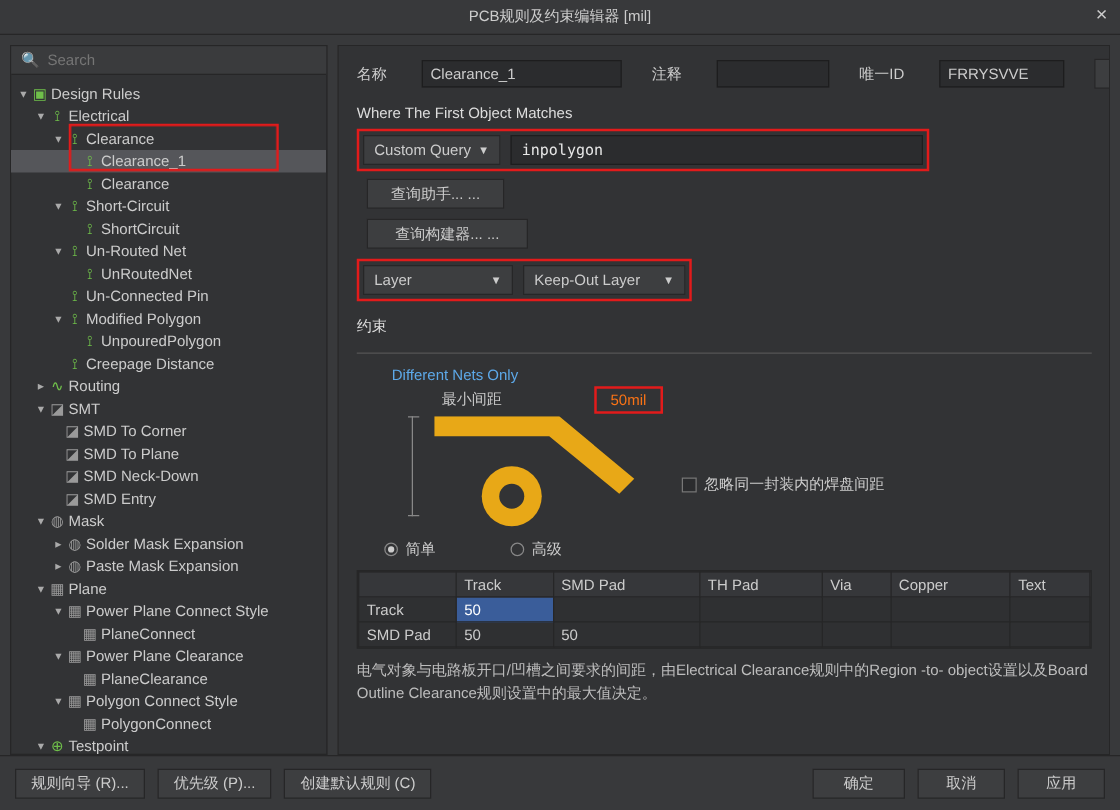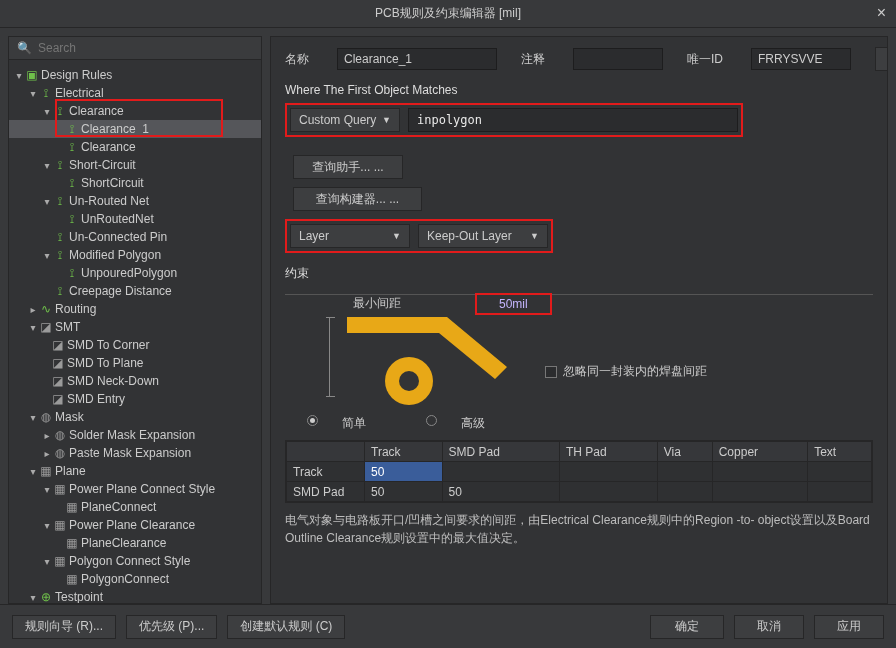--- a/index.html
+++ b/index.html
@@ -28,29 +28,29 @@
 .btn{background:#3d3e40;border:1px solid #262627;height:24px;padding:0 12px;color:#ccc;cursor:pointer}
 .section-h{font-weight:normal;color:#ddd;margin:4px 0 6px 0}
 .dropdown{display:flex;align-items:center;justify-content:space-between;background:#3d3e40;border:1px solid #262627;height:24px;padding:0 8px;min-width:110px;cursor:pointer}
 .dropdown .arr{font-size:9px;color:#ccc}
 .redbox{border:2px solid #e21b1b;padding:3px}
 .bigtext{flex:1;background:#2b2c2e;border:1px solid #1d1d1e;height:24px;display:flex;align-items:center;padding:0 8px;font-family:Consolas,monospace;color:#e8e8e8}
 .constraints{border-top:1px solid #555;margin-top:6px;flex:1;display:flex;flex-direction:column}
 .diff-nets{color:#5da9e9;margin:10px 0 4px 28px}
 .clr-vis{position:relative;height:110px;margin-left:20px}
 .minlbl{position:absolute;left:48px;top:0}
-.minval{position:absolute;left:170px;top:-2px;border:2px solid #e21b1b;padding:2px 22px;color:#c4b5fd}
+.minval{position:absolute;left:170px;top:-2px;border:2px solid #e21b1b;padding:2px 11px;color:#f97316}
 .dimline{position:absolute;left:24px;top:22px;width:8px;height:80px;border-left:1px solid #888}
 .dimline::before,.dimline::after{content:"";position:absolute;left:-4px;width:9px;border-top:1px solid #888}
 .dimline::before{top:0}.dimline::after{bottom:0}
 .shape{position:absolute;left:42px;top:22px}
 .ignore{position:absolute;left:240px;top:68px;display:flex;align-items:center;gap:6px}
 .ignore input{appearance:none;width:12px;height:12px;border:1px solid #777;background:#2b2c2e}
 .radios{display:flex;gap:60px;margin:10px 0 8px 22px}
-.radio{display:flex;gap:24px}
+.radio{display:flex;align-items:center;gap:6px}
 .radio .dot{width:11px;height:11px;border-radius:50%;border:1px solid #888;display:inline-flex;align-items:center;justify-content:center}
 .radio.sel .dot::after{content:"";width:5px;height:5px;border-radius:50%;background:#ccc}
 .grid{border:1px solid #262627;background:#2f3032}
 .grid table{width:100%;border-collapse:collapse}
 .grid th,.grid td{border:1px solid #262627;height:20px;padding:0 6px;text-align:left;font-weight:normal;color:#ccc}
 .grid th{background:#36373a}
 .grid td.sel{background:#3a5d9a;color:#fff}
 .note{margin-top:8px;line-height:1.5;color:#bdbdbd}
 .footer{height:44px;display:flex;align-items:center;padding:0 12px;gap:10px;background:#38393b;border-top:1px solid #262627}
 .footer .spacer{flex:1}
@@ -219,21 +219,21 @@
         <span class="lbl">名称</span>
         <input class="input" style="width: 160px;" value="Clearance_1">
         <span class="lbl">注释</span>
         <input class="input" style="width: 90px;" value="">
         <span class="lbl" style="min-width:40px">唯一ID</span>
         <input class="input" style="width: 100px;" value="FRRYSVVE">
         <button class="btn">测试语句</button>
       </div>
 
       <div class="section-h">Where The First Object Matches</div>
-      <div class="redbox" style="display:flex;gap:8px;width:fit-content;margin-bottom:18px">
+      <div class="redbox" style="display:flex;gap:8px;width:fit-content;margin-bottom:6px">
         <div class="dropdown">
             <span>Custom Query</span>
             <span class="arr">▼</span>
           </div>
         <div class="bigtext" style="width:330px">inpolygon</div>
       </div>
       <div class="row" style="margin-left:8px">
           <button class="btn" style="width:110px">查询助手... ...</button>
         </div>
       <div class="row" style="margin-left:8px">
@@ -246,20 +246,21 @@
             <span class="arr">▼</span>
           </div>
         <div class="dropdown" style="min-width:130px">
             <span>Keep-Out Layer</span>
             <span class="arr">▼</span>
           </div>
       </div>
 
       <div class="section-h">约束</div>
       <div class="constraints">
+        <div class="diff-nets">Different Nets Only</div>
         <div class="clr-vis">
           <span class="minlbl">最小间距</span>
           <span class="minval">50mil</span>
           <div class="dimline"></div>
           <svg class="shape" width="170" height="90">
             <polygon points="0,0 100,0 160,50 148,62 92,16 0,16" fill="#e8a817"></polygon>
             <circle cx="62" cy="64" r="24" fill="#e8a817"></circle>
             <circle cx="62" cy="64" r="10" fill="#323335"></circle>
           </svg>
           <label class="ignore">

